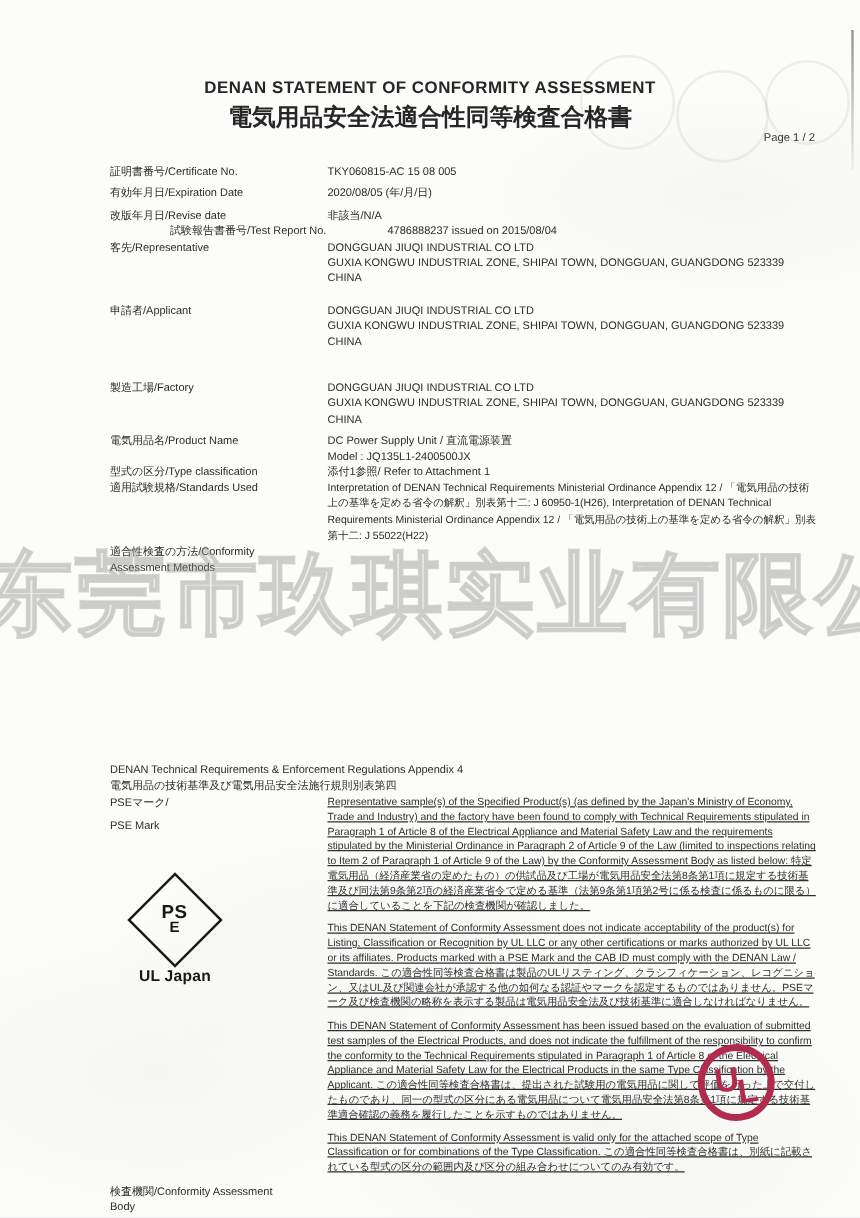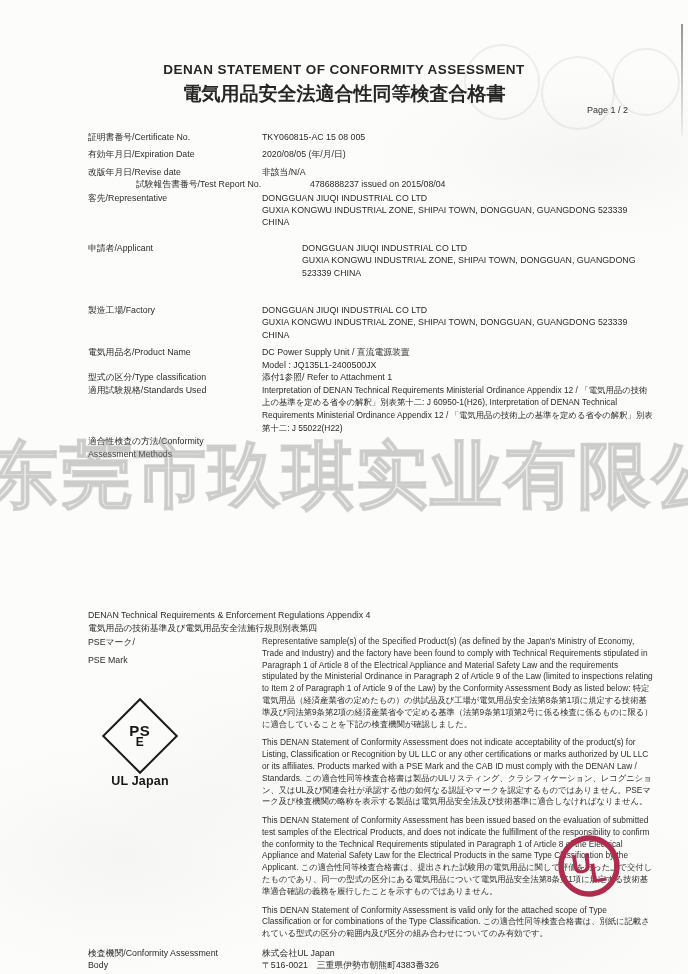--- a/index.html
+++ b/index.html
@@ -27,40 +27,40 @@
   .faint-circle { position:absolute; border:2px solid rgba(160,160,160,0.16); border-radius:50%; z-index:0; }
   .fc1 { left:464px; top:44px;  width:72px; height:72px; }
   .fc2 { left:541px; top:56px;  width:70px; height:70px; }
   .fc3 { left:612px; top:48px;  width:64px; height:64px; }
   .scan-edge { position:absolute; right:5px; top:24px; width:2px; height:112px; z-index:1;
     background:linear-gradient(to bottom, rgba(80,80,80,0.6), rgba(120,120,120,0.08)); }
   
   .hdr { position:relative; padding-top:62px; text-align:center; z-index:2; }
   .title-en { font-size:13.5px; font-weight:bold; letter-spacing:0.4px; color:#262626; }
   .title-ja { font-size:19px;  font-weight:bold; margin-top:4px; color:#262626; }
-  .page-num { position:absolute; top:105px; right:60px; font-size:9px; color:#333; }
+  .page-num { position:absolute; top:105px; right:36px; font-size:9px; color:#333; }
   
   .content { position:relative; z-index:2; margin:24px 34px 0 88px; font-size:8.8px; line-height:12.4px; }
   .row { display:flex; align-items:flex-start; }
   .label { width:174px; flex:0 0 174px; box-sizing:border-box; padding-right:30px; color:#2b2b2b; }
   .value { flex:1 1 auto; min-width:0; color:#2b2b2b; }
   .mb5 { margin-bottom:5px; } .mb6 { margin-bottom:0; } .mb1 { margin-bottom:1px;padding-left:48px; }
-  .mb13 { margin-bottom:13px; } .mb25 { margin-bottom:25px;gap:40px; } .mb0 { margin-bottom:0; } .mb2 { margin-bottom:2px;flex-direction:column; }
+  .mb13 { margin-bottom:13px; } .mb25 { margin-bottom:25px; } .mb0 { margin-bottom:0; } .mb2 { margin-bottom:2px;flex-direction:column; }
   .val-std { font-size:8.4px; line-height:12.9px; }
   
   .pse-cell { position:relative; }
   .pse-label-2 { display:block; margin-top:6px; }
   .pse-diamond-wrap { margin-top:42px; width:104px; text-align:center; }
   .pse-diamond { width:50px; height:50px; margin:6px auto 0; border:2.5px solid #1b1b1b;
     transform:rotate(45deg); display:flex; align-items:center; justify-content:center; background:transparent; }
   .pse-inner { transform:rotate(-45deg); text-align:center; color:#171717; }
   .pse-ps { display:block; font-size:15px; font-weight:bold; line-height:13px; letter-spacing:0.5px; }
   .pse-e  { display:block; font-size:12px; font-weight:bold; line-height:11px; }
   .pse-caption { margin-top:12px; font-size:12.5px; font-weight:bold; color:#171717; letter-spacing:0.2px; }
-  .paras { font-size:8.3px; line-height:11.8px; color:#2f2f2f; }
+  .paras { font-size:8.3px; line-height:11.8px; color:#2f2f2f;text-decoration:underline; }
   .paras p { margin:0 0 7px 0; overflow-wrap:break-word; }
   .cab-row { margin-top:0; }
   .issuer-row { margin-top:13px; }
   
   .sig-block { width:132px; margin-left:88px; }
   .sig-dept { text-align:left; padding-right:4px; font-weight:700; font-size:8.8px; }
   .sig-name-ja { text-align:right; padding-right:2px; font-weight:600; font-size:8.8px; margin-top:2px; }
   .sig-svg { display:block; margin:-3px auto 0; }
   .sig-line { border-top:1.6px solid #3a3a3a; margin-top:-2px; }
   .sig-name-en { font-size:13px; margin-top:2px; }
@@ -163,24 +163,20 @@
       <div class="value paras">
         <p>Representative sample(s) of the Specified Product(s) (as defined by the Japan's Ministry of Economy, Trade and Industry) and the factory have been found to comply with Technical Requirements stipulated in Paragraph 1 of Article 8 of the Electrical Appliance and Material Safety Law and the requirements stipulated by the Ministerial Ordinance in Paragraph 2 of Article 9 of the Law (limited to inspections relating to Item 2 of Paragraph 1 of Article 9 of the Law) by the Conformity Assessment Body as listed below: 特定電気用品（経済産業省の定めたもの）の供試品及び工場が電気用品安全法第8条第1項に規定する技術基準及び同法第9条第2項の経済産業省令で定める基準（法第9条第1項第2号に係る検査に係るものに限る）に適合していることを下記の検査機関が確認しました。</p>
         <p>This DENAN Statement of Conformity Assessment does not indicate acceptability of the product(s) for Listing, Classification or Recognition by UL LLC or any other certifications or marks authorized by UL LLC or its affiliates. Products marked with a PSE Mark and the CAB ID must comply with the DENAN Law / Standards. この適合性同等検査合格書は製品のULリスティング、クラシフィケーション、レコグニション、又はUL及び関連会社が承認する他の如何なる認証やマークを認定するものではありません。PSEマーク及び検査機関の略称を表示する製品は電気用品安全法及び技術基準に適合しなければなりません。</p>
         <p>This DENAN Statement of Conformity Assessment has been issued based on the evaluation of submitted test samples of the Electrical Products, and does not indicate the fulfillment of the responsibility to confirm the conformity to the Technical Requirements stipulated in Paragraph 1 of Article 8 of the Electrical Appliance and Material Safety Law for the Electrical Products in the same Type Classification by the Applicant. この適合性同等検査合格書は、提出された試験用の電気用品に関して評価を行った上で交付したものであり、同一の型式の区分にある電気用品について電気用品安全法第8条第1項に規定する技術基準適合確認の義務を履行したことを示すものではありません。</p>
         <p>This DENAN Statement of Conformity Assessment is valid only for the attached scope of Type Classification or for combinations of the Type Classification. この適合性同等検査合格書は、別紙に記載されている型式の区分の範囲内及び区分の組み合わせについてのみ有効です。</p>
       </div>
     </div>
 
     <div class="row cab-row">
       <div class="label">検査機関/Conformity Assessment Body</div>
-      <div class="value">
-        <div>株式会社UL Japan</div>
-        <div>〒516-0021　三重県伊勢市朝熊町4383番326</div>
-      </div>
     </div>
 
     <div class="row issuer-row">
       <div class="label">発行者/Issued by</div>
       <div class="value">
         <div class="sig-block">
           <div class="sig-dept">製品認証課</div>
           <div class="sig-name-ja">與野 滋</div>
           <svg class="sig-svg" width="124" height="34" viewBox="0 0 140 48" aria-label="S.Yono">
             <g fill="none" stroke="#4c4c4c" stroke-width="1.7" stroke-linecap="round">

